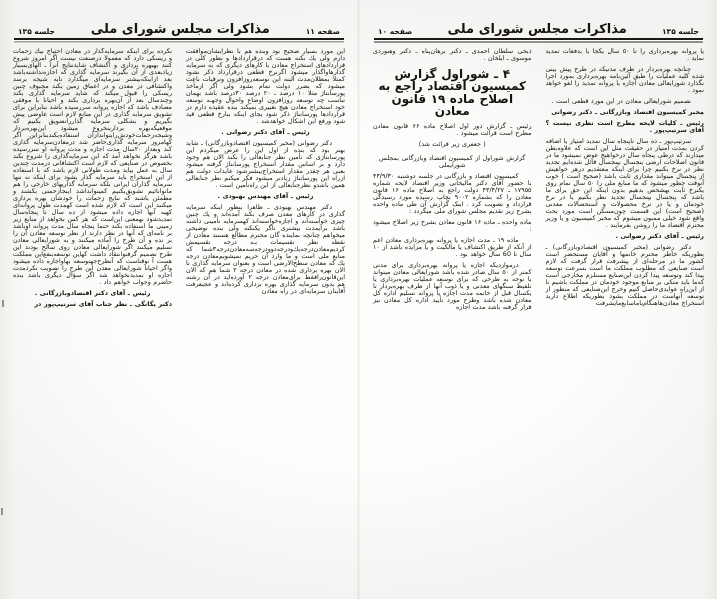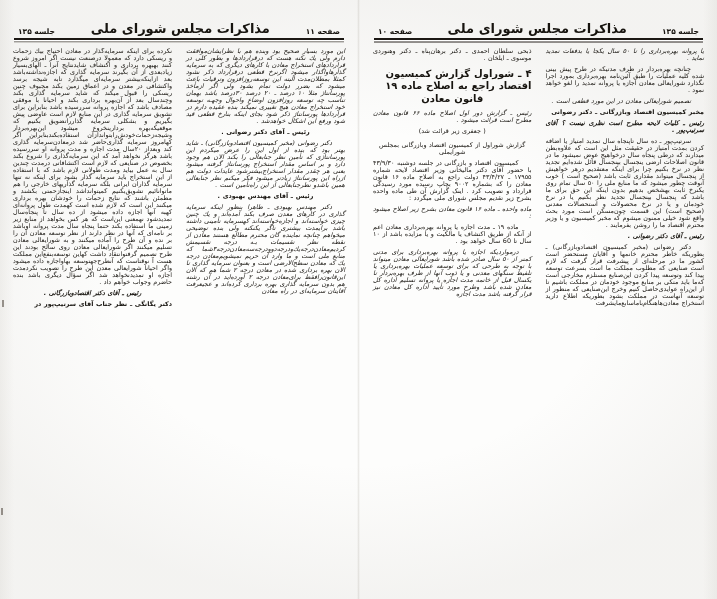--- a/index.html
+++ b/index.html
@@ -64,28 +64,28 @@
     line-height:7px;
     text-align:justify;
     text-align-last:right;
     letter-spacing:0.1px;
     word-spacing:0.4px;
     text-justify:inter-word;
   }
   p.indent{text-indent:13px;}
   p.center{text-align:center;text-align-last:center;text-indent:0;}
   p.center-b{
-    text-align:right;text-align-last:center;text-indent:0;
-    font-weight:bold;font-size:10px;line-height:12.4px;
+    text-align:center;text-align-last:center;text-indent:0;
+    font-weight:bold;font-size:12px;line-height:12.4px;
     margin:6px 0 5px 0;
   }
   p.gap{margin-top:7px;}
   .b{font-weight:bold;}
   
-  .j1{transform:translateY(0.2px);font-style:italic;}
+  .j1{transform:translateY(0.2px);}
   .j2{transform:translateY(-0.15px);}
   .j3{transform:translateY(0.35px);}
   
   .speck{
     position:absolute;width:2px;height:7px;background:#4a4238;opacity:.55;
   }
 </style>
 </head>
 <body>
 

